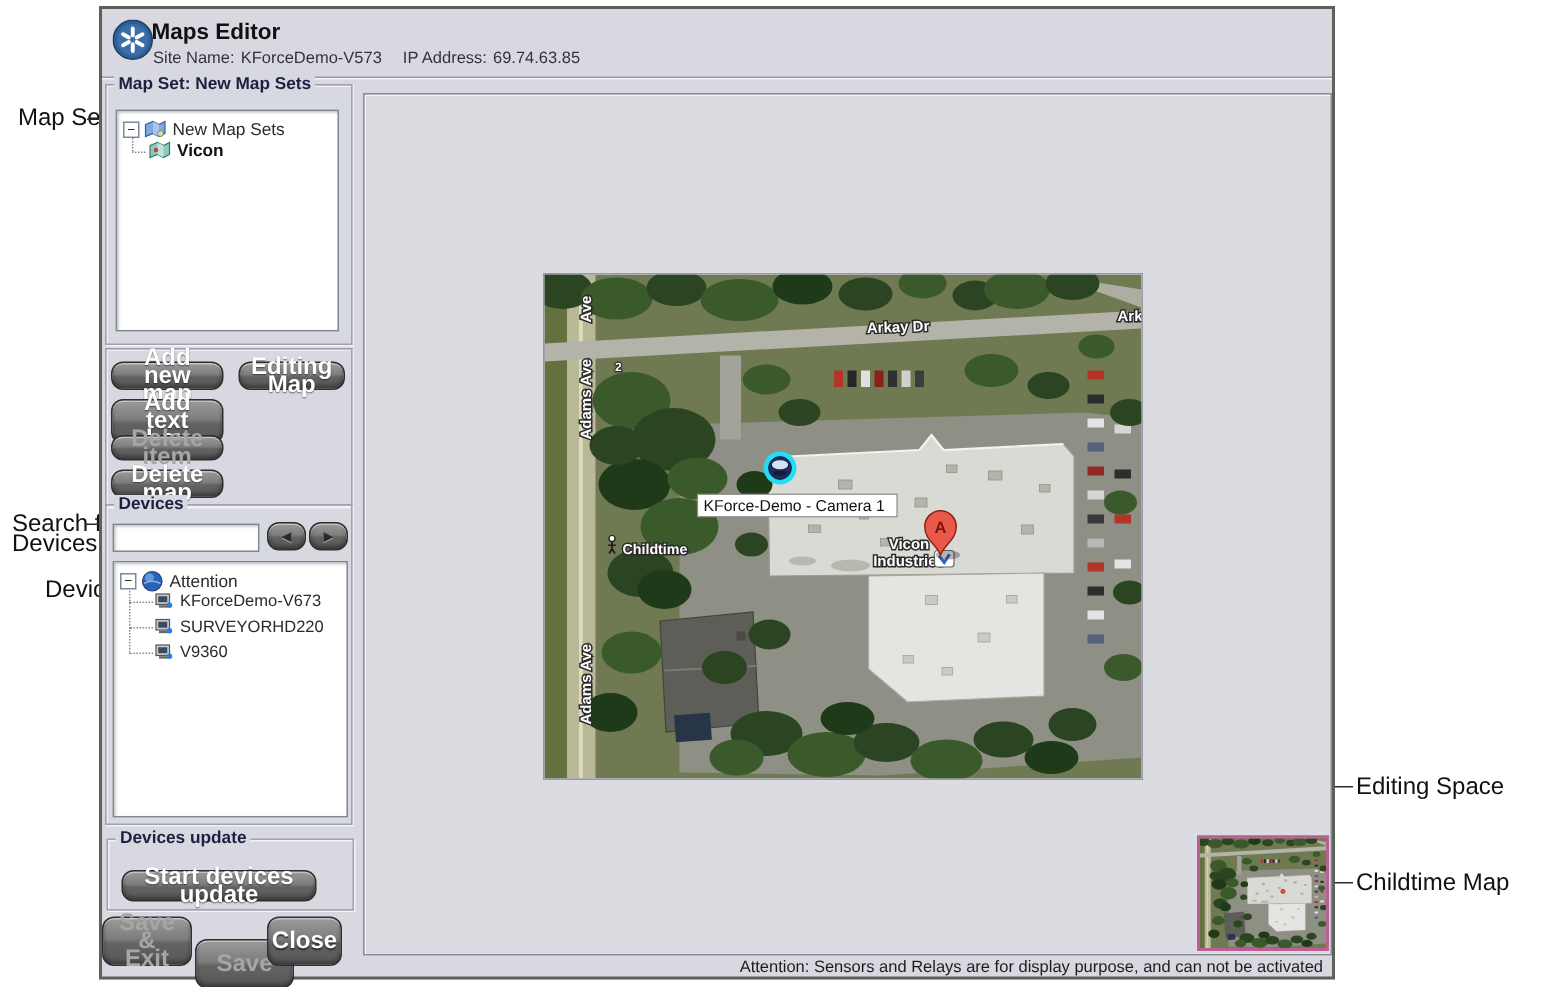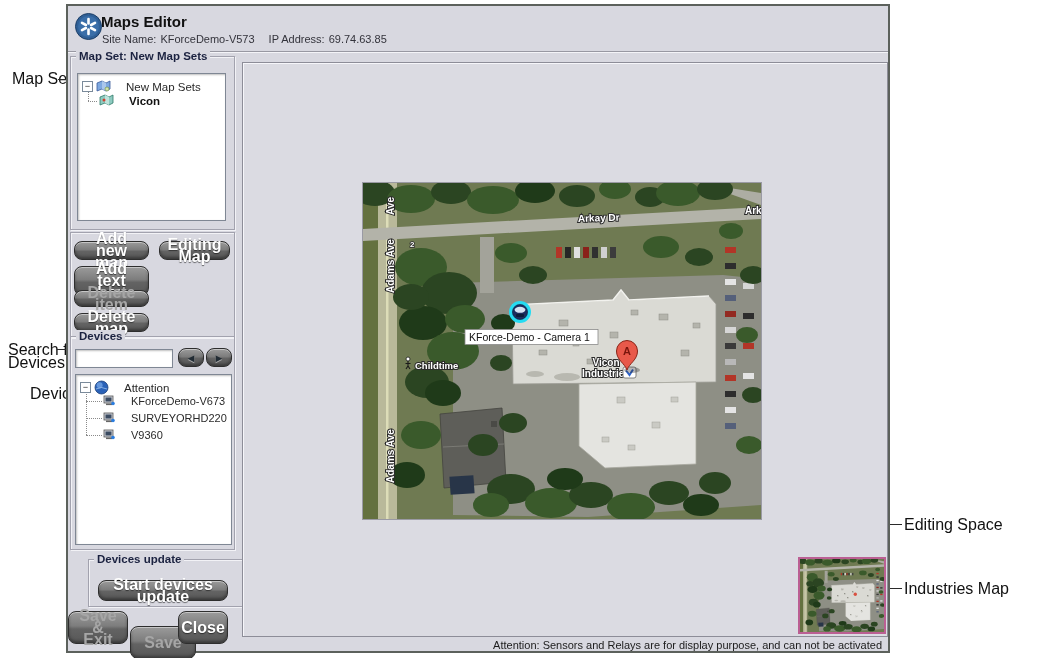--- a/index.html
+++ b/index.html
@@ -22,21 +22,21 @@
 
   
   .groupbox{position:absolute;border:1px solid #a2a2ae;box-shadow:inset 1px 1px 0 #f2f2f6,1px 1px 0 #f2f2f6;}
   .legend{position:absolute;top:-7px;left:5px;background:#d8d8e0;padding:0 3px;
     font-size:11.5px;font-weight:bold;color:#1b2240;line-height:13px;}
   .sunken{position:absolute;background:#fff;border:1px solid #7f8794;
     box-shadow:inset 1px 1px 2px rgba(0,0,0,.25);}
 
   
   .trow{position:absolute;display:flex;align-items:center;}
-  .tlabel{font-size:11.5px;color:#2a2a2a;margin-left:15px;white-space:nowrap;}
+  .tlabel{font-size:11.5px;color:#2a2a2a;margin-left:4px;white-space:nowrap;}
   .tlabel.bold{font-weight:bold;color:#111;}
   .tlabel.small{font-size:11px;}
   .expander{width:11px;height:11px;background:#fff;border:1px solid #7a8a9a;
     font-size:9px;line-height:9px;text-align:center;color:#222;box-sizing:border-box;flex:none;}
   .dotv{position:absolute;width:1px;border-left:1px dotted #8a8a8a;}
   .doth{position:absolute;height:1px;border-top:1px dotted #8a8a8a;}
 
   
   .btn{position:absolute;display:flex;align-items:center;justify-content:center;
     background:linear-gradient(180deg,#9b9b9b 0%,#7d7d7d 45%,#636363 55%,#575757 100%);
@@ -192,21 +192,21 @@
 Devices</div>
   <div class="cline" style="left:57px;top:349px;width:17px;"></div>
 
   <div class="callout" style="left:30px;top:387px;">Devices</div>
   <div class="cline" style="left:68px;top:393px;width:36px;"></div>
 
   <div class="cline" style="left:790px;top:524px;width:112px;"></div>
   <div class="callout" style="left:904px;top:518px;">Editing Space</div>
 
   <div class="cline" style="left:885px;top:588px;width:17px;"></div>
-  <div class="callout" style="left:904px;top:582px;">Industries Map</div>
+  <div class="callout" style="left:904px;top:582px;">Childtime Map</div>
 
   <div class="window">
 
     <div class="header">
       <svg width="27" height="27" style="position:absolute;left:7px;top:7px;">
         <circle cx="13.5" cy="13.5" r="13" fill="#2f5f96" stroke="#1d3f68" stroke-width="1"></circle>
         <circle cx="13.5" cy="13.5" r="10.5" fill="#3a6ea8"></circle>
         <g stroke="#fff" stroke-width="2.6" stroke-linecap="round">
           <line x1="13.5" y1="6" x2="13.5" y2="10.5"></line>
           <line x1="13.5" y1="16.5" x2="13.5" y2="21"></line>
@@ -303,21 +303,21 @@
             <rect x="1" y="2" width="9" height="7" fill="#c8ccd4" stroke="#555" stroke-width="0.8"></rect>
             <rect x="2.5" y="3.5" width="6" height="4" fill="#3a4a60"></rect>
             <rect x="3" y="9.5" width="6" height="1.6" fill="#666"></rect>
             <circle cx="10" cy="9.5" r="1.8" fill="#2a7de0"></circle>
           </svg>
           <span class="tlabel small">V9360</span>
         </div>
       </div>
     </div>
 
-    <div class="groupbox" style="left:20px;top:553px;width:163px;height:46px;text-decoration:underline;">
+    <div class="groupbox" style="left:3px;top:553px;width:163px;height:46px;text-decoration:underline;">
       <span class="legend">Devices update</span>
       <button class="btn" style="left:9px;top:20px;width:130px;height:21px;">Start devices update</button>
     </div>
 
     <button class="btn disabled pre" style="left:0px;top:605px;width:60px;height:33px;">Save &amp;
 Exit</button>
     <button class="btn disabled" style="left:62px;top:620px;width:66px;height:33px;">Save</button>
     <button class="btn" style="left:110px;top:605px;width:50px;height:33px;">Close</button>
 
     <div class="editing">

